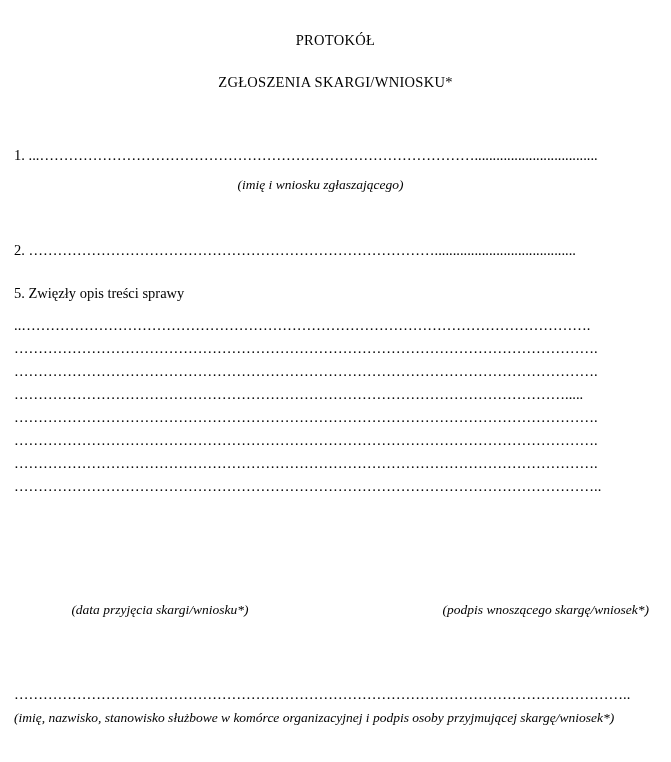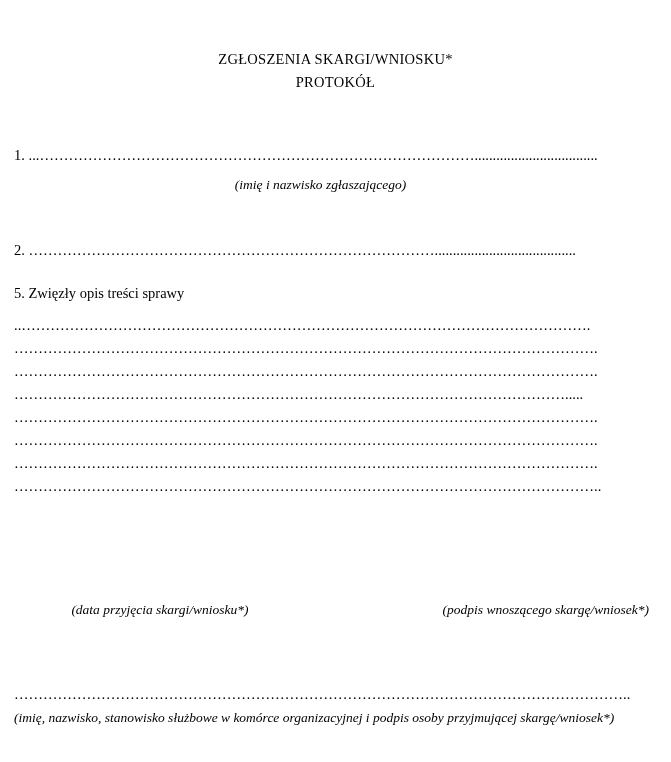--- a/index.html
+++ b/index.html
@@ -125,25 +125,25 @@
     font-weight: normal;
     font-size: 13.5px;
     white-space: nowrap;
   }
 </style>
 </head>
 <body>
 
 <div class="page">
 
+  <div class="title title-main">PROTOKÓŁ</div>
   <div class="title title-sub">ZGŁOSZENIA SKARGI/WNIOSKU*</div>
-  <div class="title title-main">PROTOKÓŁ</div>
 
   <div class="field-row field-1">1. ...………………………………………………………………………………..................................</div>
-  <div class="caption caption-1">(imię i nazwisko zgłaszającego)</div>
+  <div class="caption caption-1">(imię i wniosku zgłaszającego)</div>
 
   <div class="field-row field-2">2. ………………………………………………………………………….......................................</div>
 
   <div class="section-head">5. Zwięzły opis treści sprawy</div>
 
   <div class="dots-block">
     <div class="dots-line">..……………………………………………………………………………………………………….</div>
     <div class="dots-line">………………………………………………………………………………………………………….</div>
     <div class="dots-line">………………………………………………………………………………………………………….</div>
     <div class="dots-line">…………………………………………………………………………………………………….....</div>

